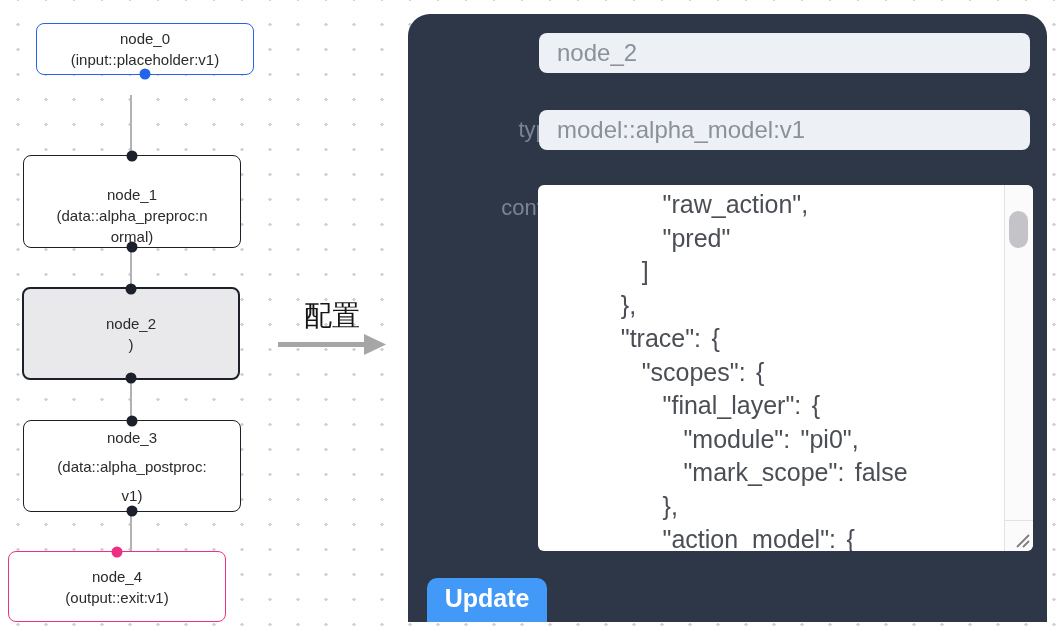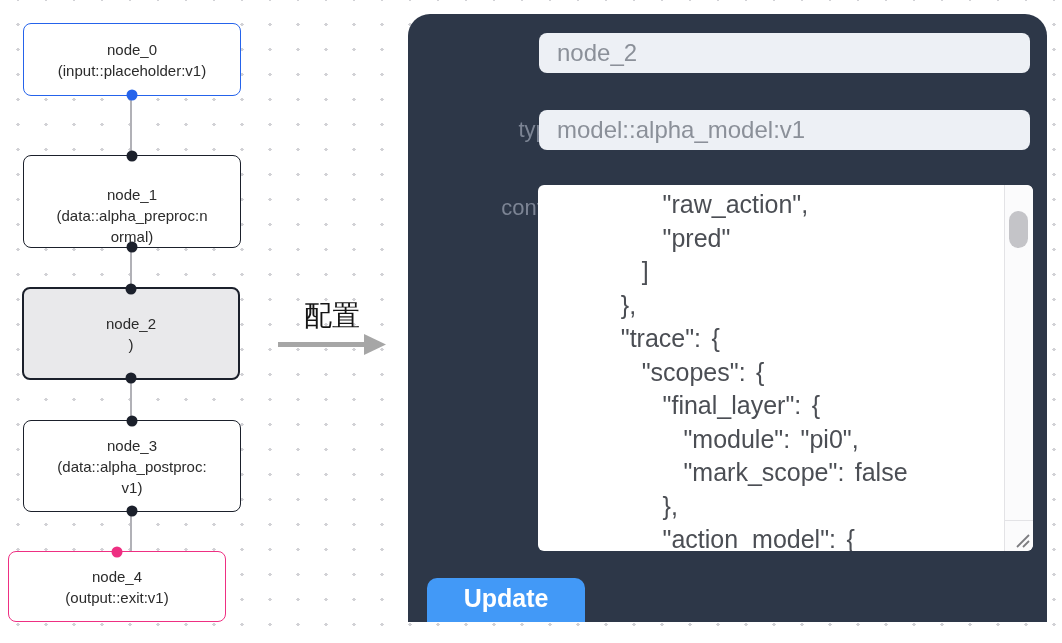--- a/index.html
+++ b/index.html
@@ -31,24 +31,24 @@
     border-radius: 8px;
     display: flex;
     flex-direction: column;
     justify-content: center;
     align-items: center;
     font-size: 15px;
     line-height: 21px;
     color: var(--node-text);
     text-align: center;
   }
-  .node.n0 { left: 23px; top: 23px;  height: 73px; border: 1.6px solid var(--node-blue); }
+  .node.n0 { left: 36px; top: 23px;  height: 52px; border: 1.6px solid var(--node-blue); }
   .node.n1 { left: 23px; top: 155px; height: 93px; justify-content: flex-end; }
   .node.n2 { left: 22px; top: 287px; height: 93px; border-width: 2.5px; background: var(--node-selected-bg); }
-  .node.n3 { left: 23px; top: 420px; height: 92px; }
+  .node.n3 { left: 23px; top: 420px; height: 92px; gap: 8px; }
   .node.n4 { left: 8px; top: 551px; height: 71px; border: 1.8px solid var(--node-pink); }
   .node-line { white-space: pre; }
 
   .handle {
     position: absolute; left: 50%; width: 11px; height: 11px;
     border-radius: 50%; transform: translate(-50%, -50%);
     background: var(--node-border-dark);
   }
   .handle.top { top: 0; }
   .handle.bottom { top: 100%; }
@@ -117,21 +117,21 @@
     position: absolute; right: 0; bottom: 0;
     width: 29px; height: 31px;
     background: #fbfbfc;
     border-left: 1px solid #e3e3e6; border-top: 1px solid #e3e3e6;
     border-radius: 0 0 6px 0;
   }
   .cfg-resize { position: absolute; right: 2px; bottom: 2px; }
 
   .update-btn {
     position: absolute; left: 19px; bottom: 0;
-    width: 158px; height: 44px;
+    width: 120px; height: 44px;
     border: none; cursor: pointer;
     background: var(--accent);
     border-radius: 10px 10px 0 0;
     color: #ffffff; font-size: 25px; font-weight: bold;
     font-family: "Liberation Sans", "DejaVu Sans", sans-serif;
     padding-bottom: 4px;
   }
 </style>
 </head>
 <body>

